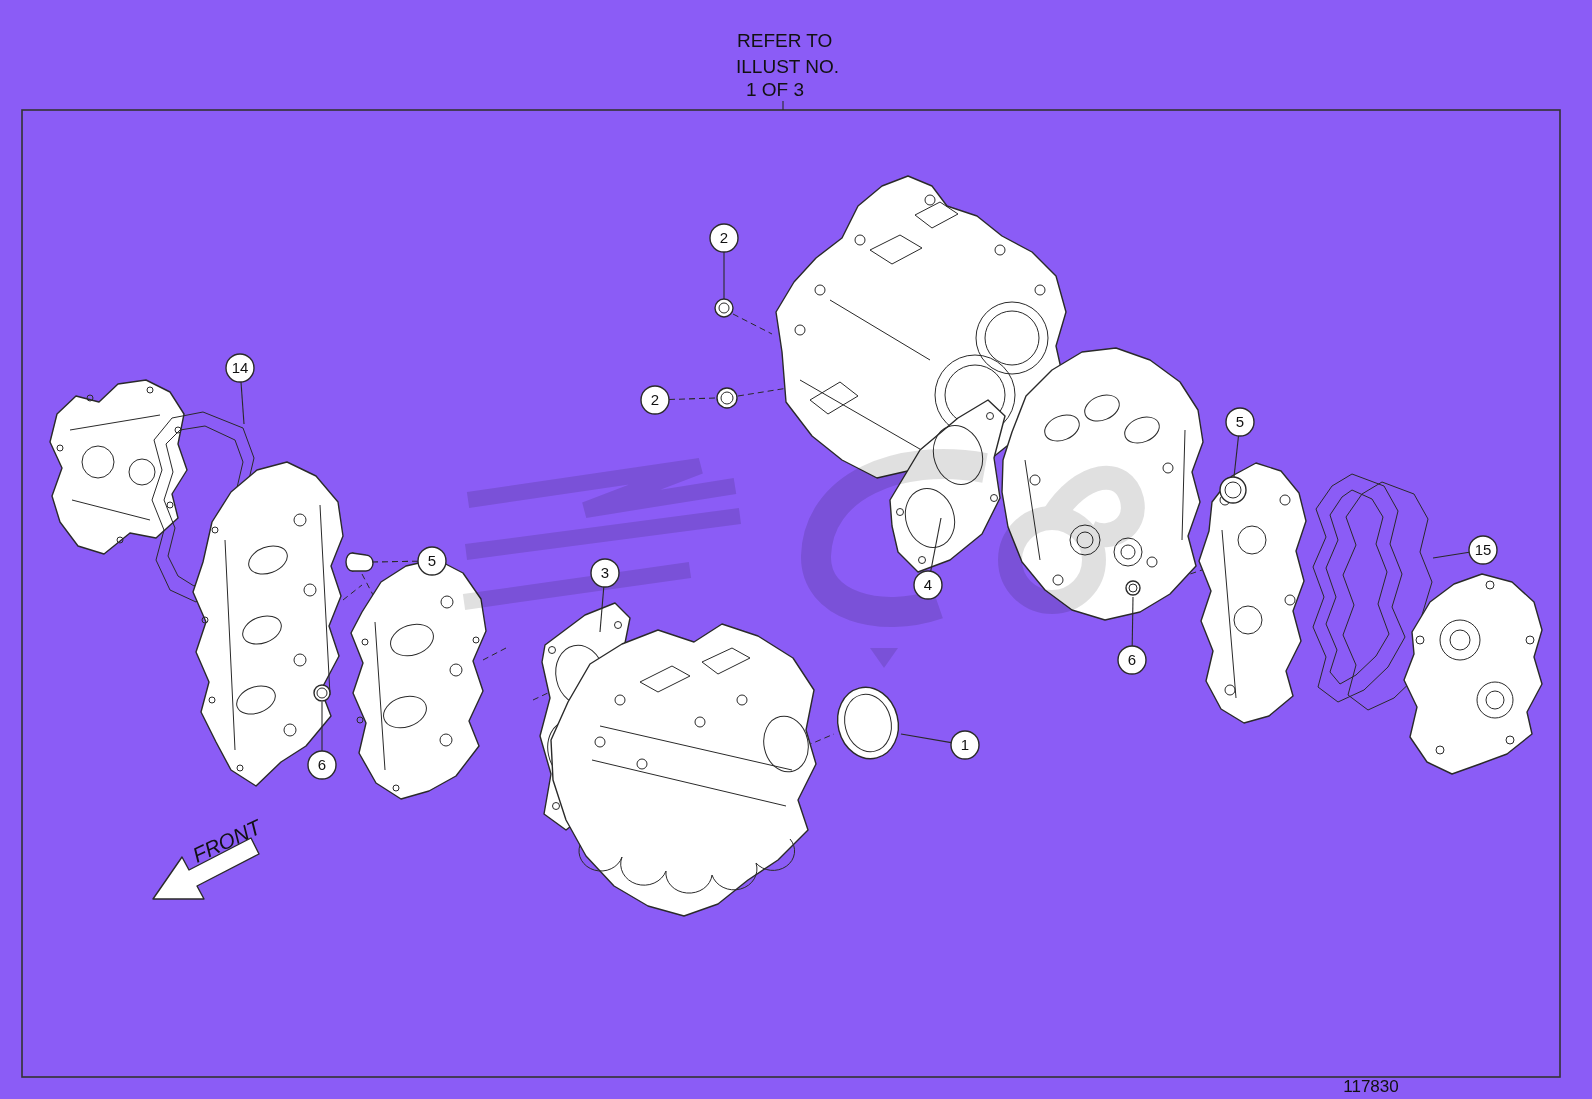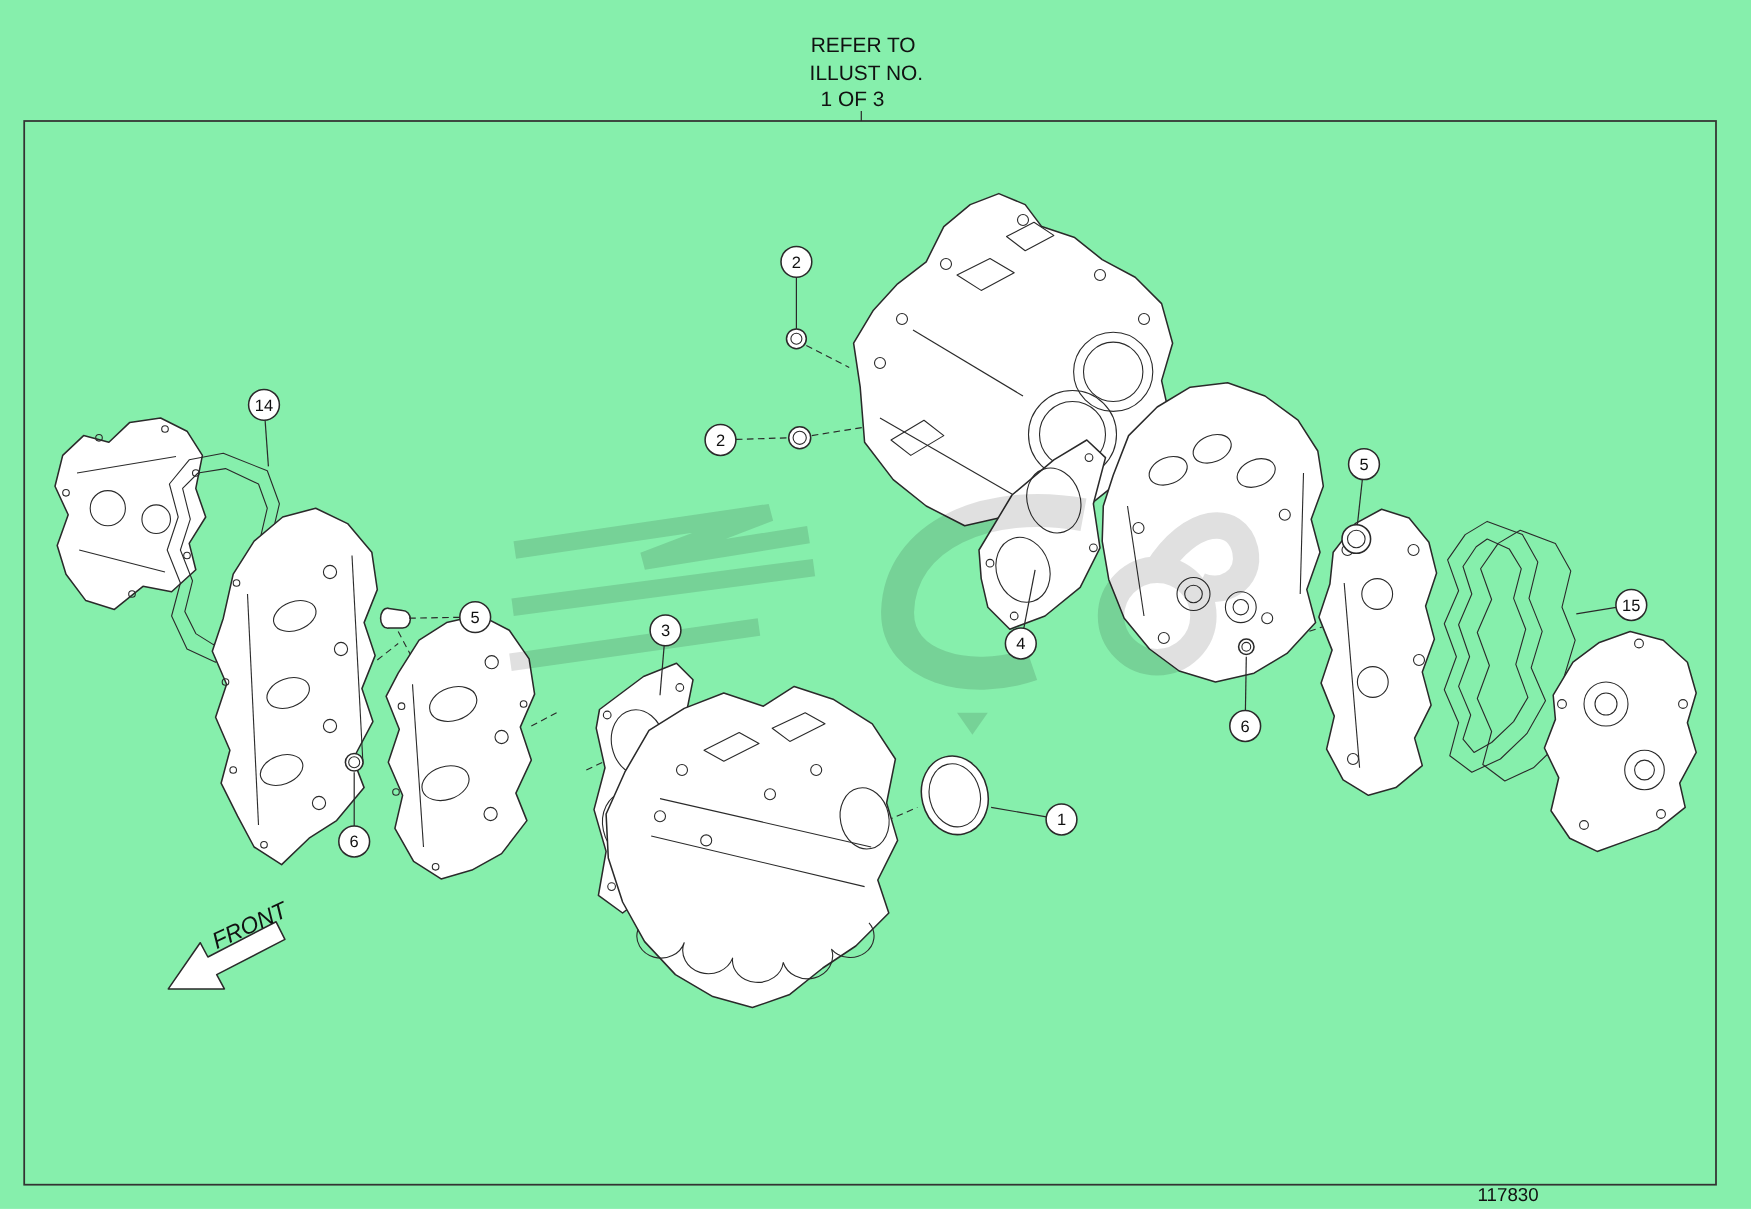--- a/index.html
+++ b/index.html
@@ -1,16 +1,16 @@
 <!DOCTYPE html>
 <html><head>
 <meta charset="utf-8">
 <style>
   html,body{margin:0;padding:0;background:#fff;}
-  .stage{position:relative;width:1592px;height:1099px;background:#86efac;font-family:"Liberation Sans",sans-serif;}
+  .stage{position:relative;width:1592px;height:1099px;background:#8b5cf6;font-family:"Liberation Sans",sans-serif;}
   svg{position:absolute;left:0;top:0;}
   .frame{fill:none;stroke:#333;stroke-width:1.6;}
   .part{fill:#fff;stroke:#2a2a2a;stroke-width:1.4;stroke-linejoin:round;}
   .det{fill:none;stroke:#2a2a2a;stroke-width:1;stroke-linejoin:round;}
   .dashline{fill:none;stroke:#2a2a2a;stroke-width:1;stroke-dasharray:6 4;}
   .leader{stroke:#2a2a2a;stroke-width:1.1;}
   .dash{stroke-dasharray:6 4;}
   .callout-circle{fill:#fff;stroke:#2a2a2a;stroke-width:1.4;}
   .callout-num{font:15px "Liberation Sans",sans-serif;text-anchor:middle;fill:#111;}
   .note-text{font:19px "Liberation Sans",sans-serif;fill:#111;}

